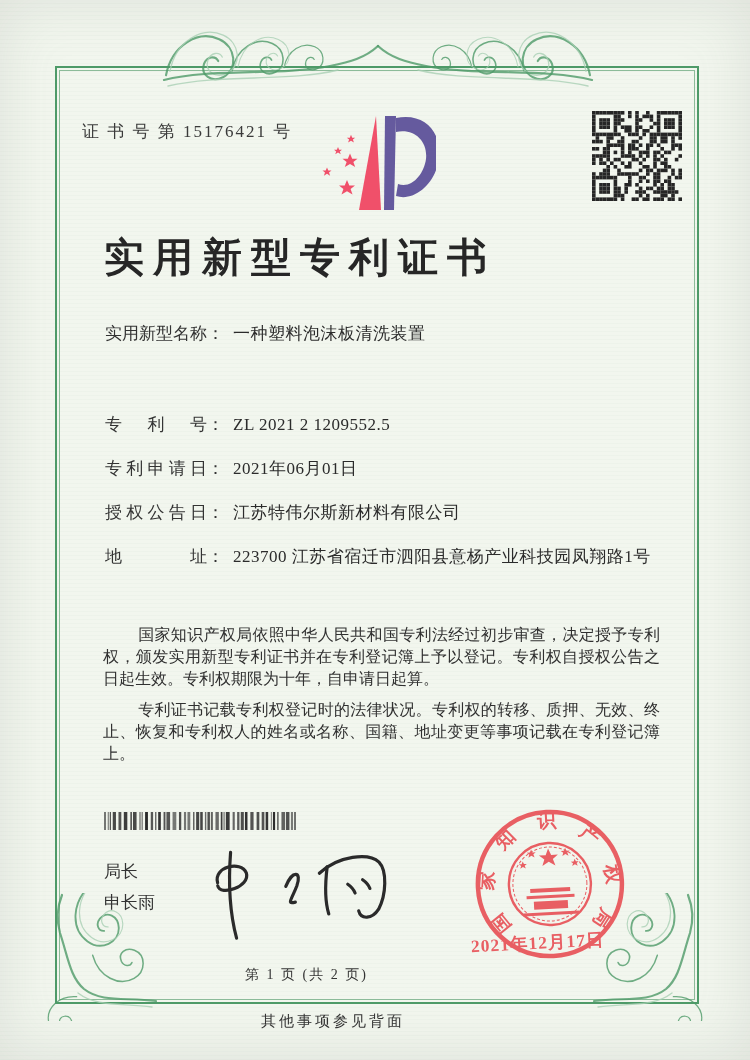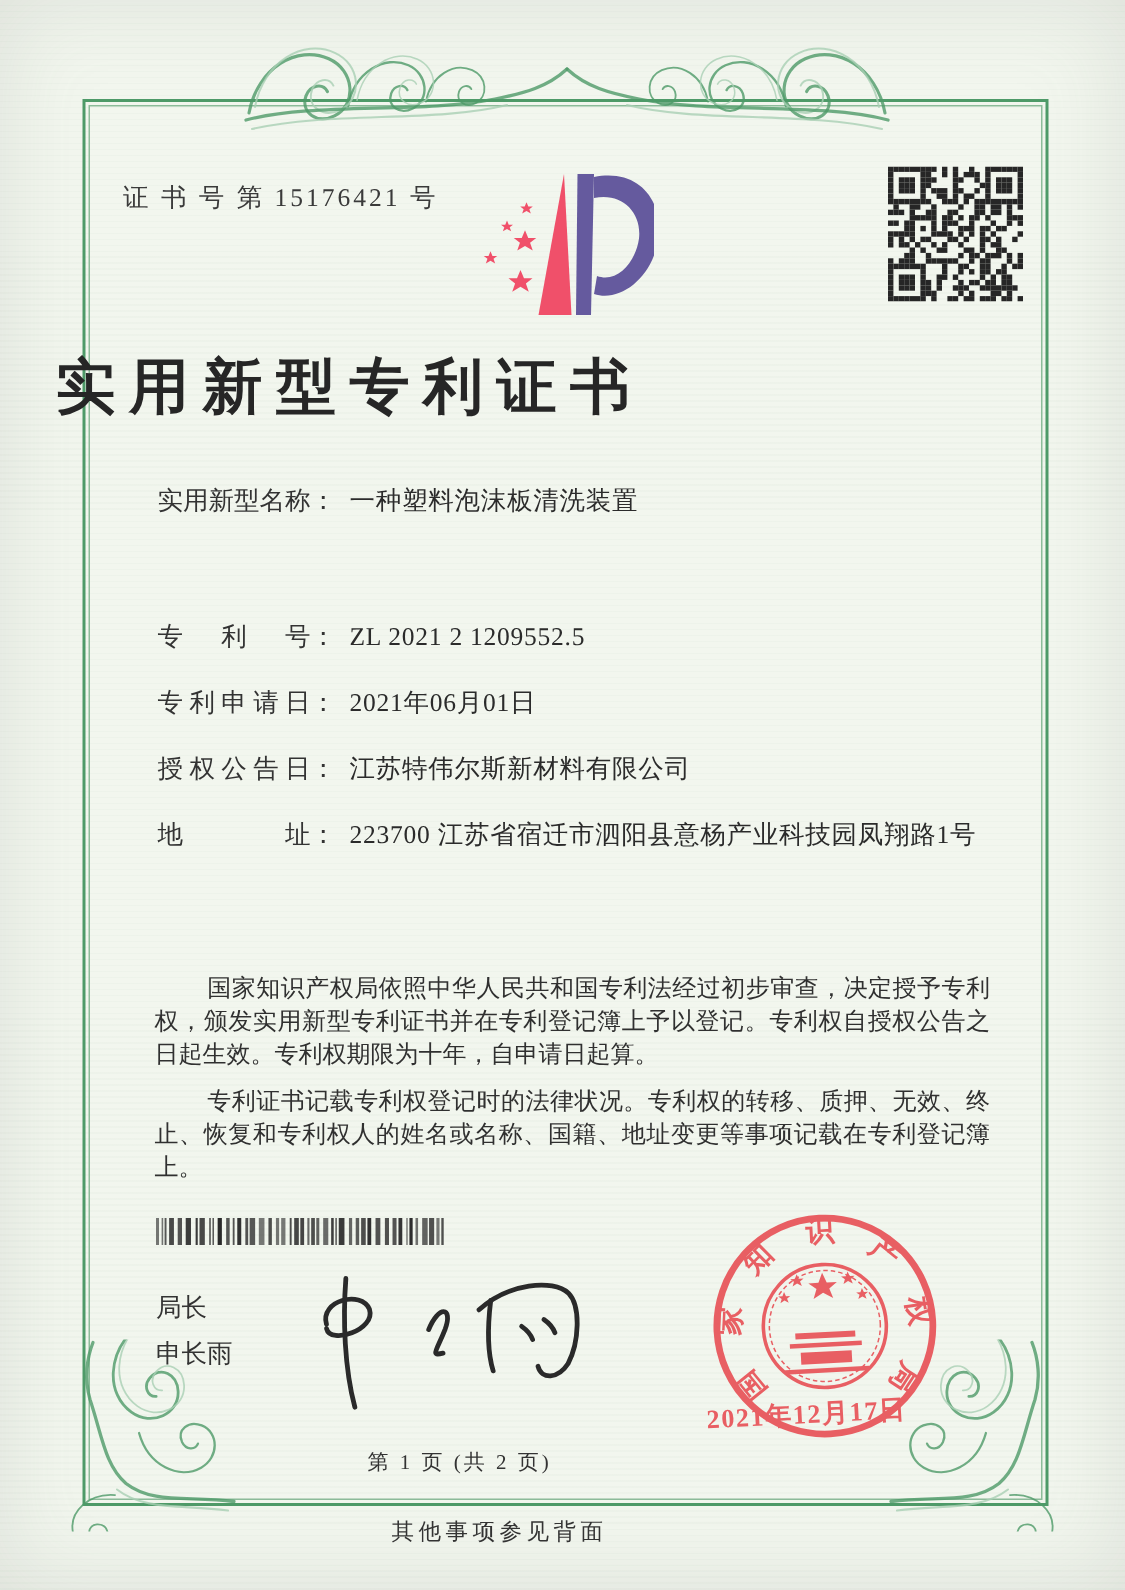--- a/index.html
+++ b/index.html
@@ -14,29 +14,29 @@
   
   .frame{position:absolute;left:55px;top:66px;width:640px;height:934px;border:2px solid var(--green,#4e9a68);}
   .frame::after{content:"";position:absolute;inset:2px;border:1px solid #8cbb99;}
   
   .orn{stroke:var(--green,#4e9a68);fill:none;stroke-width:2.2;stroke-linecap:round;opacity:.8;}
   .orn-light{stroke:#a9cfb4;fill:none;stroke-width:1.4;stroke-linecap:round;opacity:.8;}
   svg.abs{position:absolute;}
   
   .cert-no{position:absolute;left:82px;top:120px;font-size:17px;letter-spacing:2px;color:#3a3a3a;}
   
-  .title{position:absolute;left:0;top:230px;width:600px;text-align:left;font-size:40px;font-weight:700;letter-spacing:9px;color:#262626;margin-left:37px;}
+  .title{position:absolute;left:0;top:230px;width:600px;text-align:center;font-size:40px;font-weight:700;letter-spacing:9px;color:#262626;}
   
   .frow{position:absolute;left:105px;height:24px;font-size:17px;white-space:nowrap;}
   .flabel{display:inline-block;width:102px;text-align:justify;text-align-last:justify;vertical-align:bottom;color:#333;}
   .fcolon{display:inline-block;color:#333;}
   .fvalue{margin-left:9px;color:#2b2b2b;letter-spacing:.5px;text-align:right;}
   .grant-no{position:absolute;left:375px;top:0;white-space:nowrap;font-size:17px;}
   
-  .bodytext{position:absolute;left:103px;top:624px;width:557px;font-size:16px;line-height:22px;text-align:justify;color:#303030;margin-top:25px;}
+  .bodytext{position:absolute;left:103px;top:624px;width:557px;font-size:16px;line-height:22px;text-align:justify;color:#303030;}
   .bodytext p{margin:0 0 9px 0;text-indent:2.2em;font-style:oblique 6deg;}
   
   .sig-title{position:absolute;left:104px;top:860px;font-size:17px;font-family:"Liberation Sans","DejaVu Sans",sans-serif;color:#333;}
   .sig-name{position:absolute;left:104px;top:891px;font-size:17px;font-family:"Liberation Sans","DejaVu Sans",sans-serif;color:#333;}
   
   .seal-red-stroke{stroke:var(--red,#e84f55);fill:none;}
   .seal-red-fill{fill:var(--red,#e84f55);}
   #seal{opacity:.9;}
   .seal-date{font-size:17.5px;font-weight:600;letter-spacing:1px;}
   

